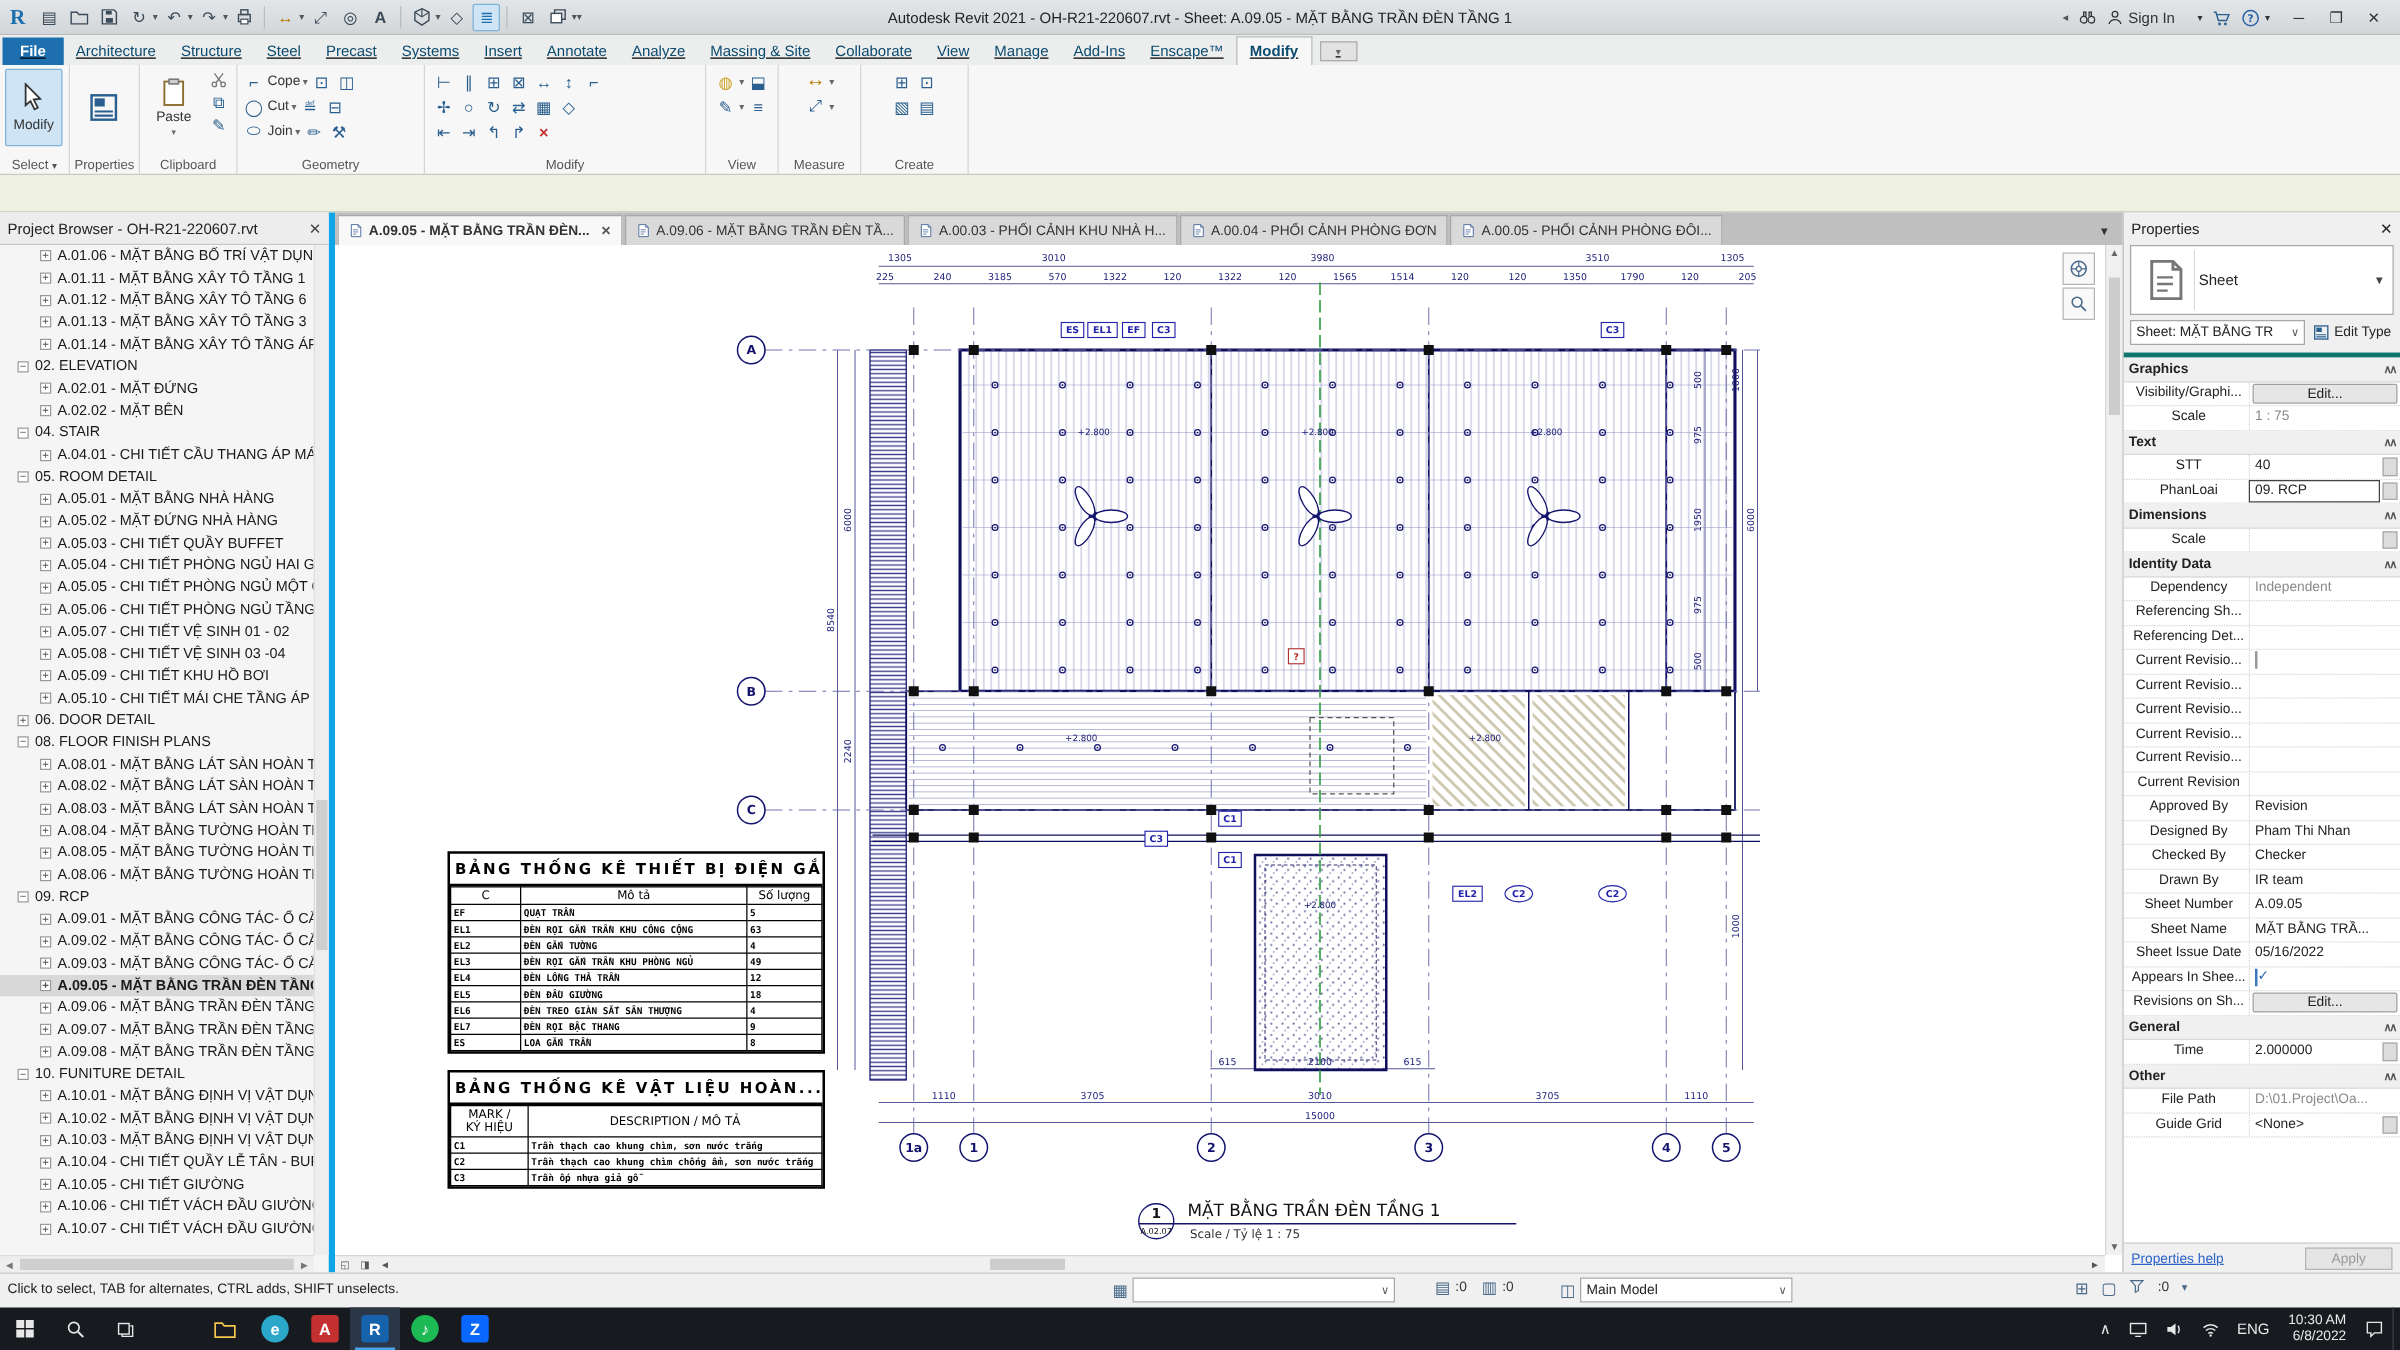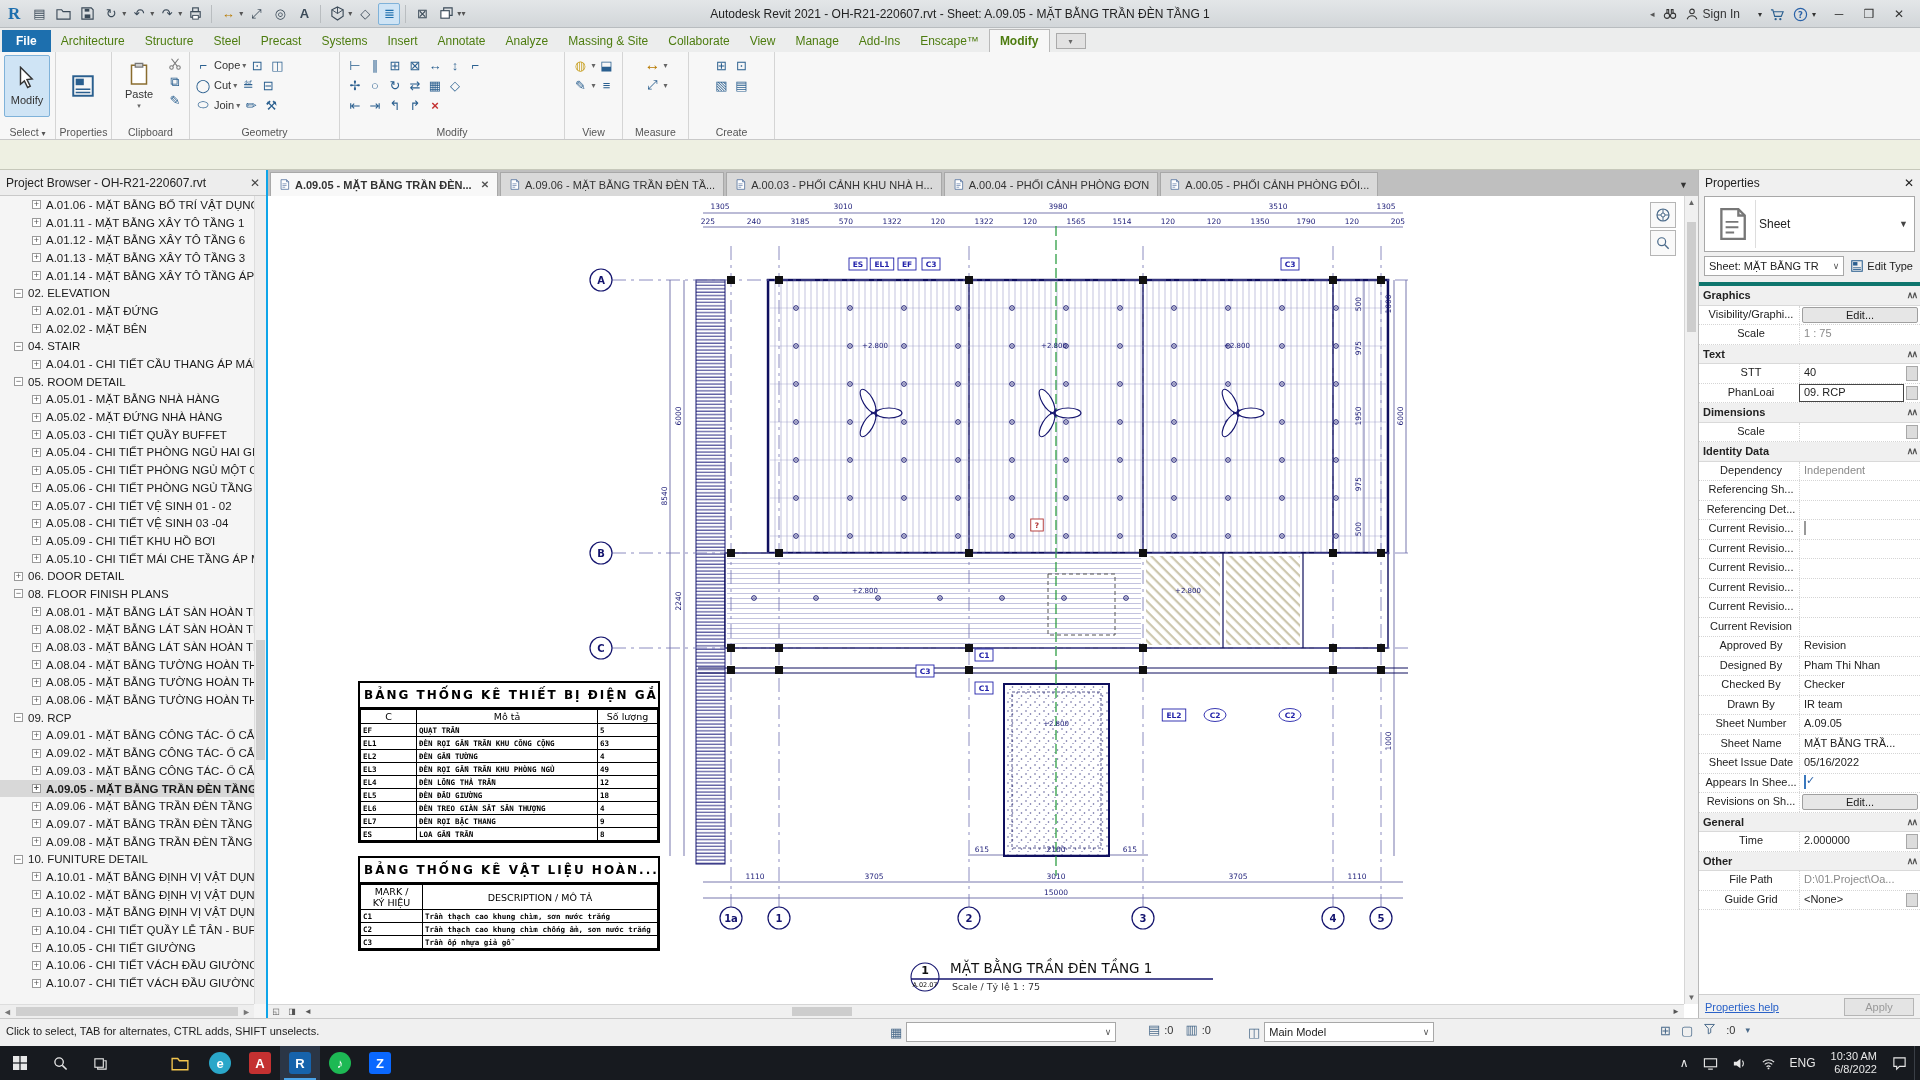--- a/index.html
+++ b/index.html
@@ -19,22 +19,22 @@
   .qat .caret { font-size:8px; color:#555; margin-left:-2px; }
   .rlogo { font-weight:bold; font-size:17px; color:#1d6fae; padding:0 6px 0 4px; font-family:"Liberation Serif",serif; }
   .tb-title { position:absolute; left:0; right:0; text-align:center; pointer-events:none; font-size:12px; color:#222; }
   .tb-right { position:absolute; right:0; top:0; height:28px; display:flex; align-items:center; gap:8px; padding-right:6px; }
   .tb-right .titem { display:flex; align-items:center; gap:4px; color:#333; font-size:12px; }
   .winbtns { display:flex; }
   .winbtn { width:30px; height:24px; display:flex; align-items:center; justify-content:center; font-size:12px; color:#333; }
 
   
   .rtabs { position:absolute; left:0; top:28px; width:100%; height:24px; background:#eceded;
-    display:flex; align-items:flex-end; padding-left:2px; }
-  .rtab { padding:4px 10px 4px; font-size:12px; color:#4d7c0f; cursor:default; }
+    display:flex; align-items:flex-end; padding-left:2px;text-decoration:underline; }
+  .rtab { padding:4px 10px 4px; font-size:12px; color:#0c4a6e; cursor:default; }
   .rtab.file { background:#1d6fae; color:#fff; padding:4px 14px; font-weight:bold; }
   .rtab.active { background:#f7f7f7; border:1px solid #b9b9b9; border-bottom:none; font-weight:bold; }
   .rtab-extra { width:30px; height:16px; margin:0 0 3px 6px; border:1px solid #aaa; background:#e2e2e2;
     display:flex; align-items:center; justify-content:center; font-size:8px; color:#666; }
 
   
   .ribbon { position:absolute; left:0; top:52px; width:100%; height:88px; background:#f7f7f7;
     border-bottom:1px solid #c9c9c9; display:flex; }
   .rpanel { height:100%; border-right:1px solid #d5d5d5; position:relative; padding:3px 4px 16px; }
   .plabel { position:absolute; left:0; right:0; bottom:1px; text-align:center; font-size:10.5px; color:#555; }
@@ -50,21 +50,21 @@
   .pcol { display:flex; flex-direction:column; }
 
   
   .optionsbar { position:absolute; left:0; top:140px; width:100%; height:30px;
     background:#eef0e2; border-bottom:1px solid #c6c8ba; }
 
   
   .main { position:absolute; left:0; top:170px; width:100%; height:848px; display:flex; }
 
   
-  .browser { width:268px; background:#f5f5f5; border-right:2px solid #0ea5e9; position:relative; overflow:hidden; }
+  .browser { width:268px; background:#f5f5f5; border-right:5px solid #0ea5e9; position:relative; overflow:hidden; }
   .browser-hd { height:26px; background:#ededed; border-bottom:1px solid #c9c9c9; display:flex;
     align-items:center; font-size:12px; color:#222; padding:0 6px; }
   .browser-hd .x { margin-left:auto; color:#444; font-size:12px; }
   .btree { position:absolute; top:26px; bottom:14px; left:0; right:12px; overflow:hidden; background:#f5f5f5; }
   .brow { height:17.7px; display:flex; align-items:center; font-size:11.5px; color:#1a1a1a;
     white-space:nowrap; overflow:hidden; }
   .brow .exp { width:9px; height:9px; border:1px solid #9a9a9a; background:#fff; color:#555;
     font-size:9px; line-height:7px; text-align:center; margin-right:5px; flex:0 0 9px; }
   .brow.sel { background:#d8d8d8; font-weight:bold; }
   .bscroll-v { position:absolute; right:0; top:26px; bottom:14px; width:12px; background:#eee; border-left:1px solid #ddd; }

